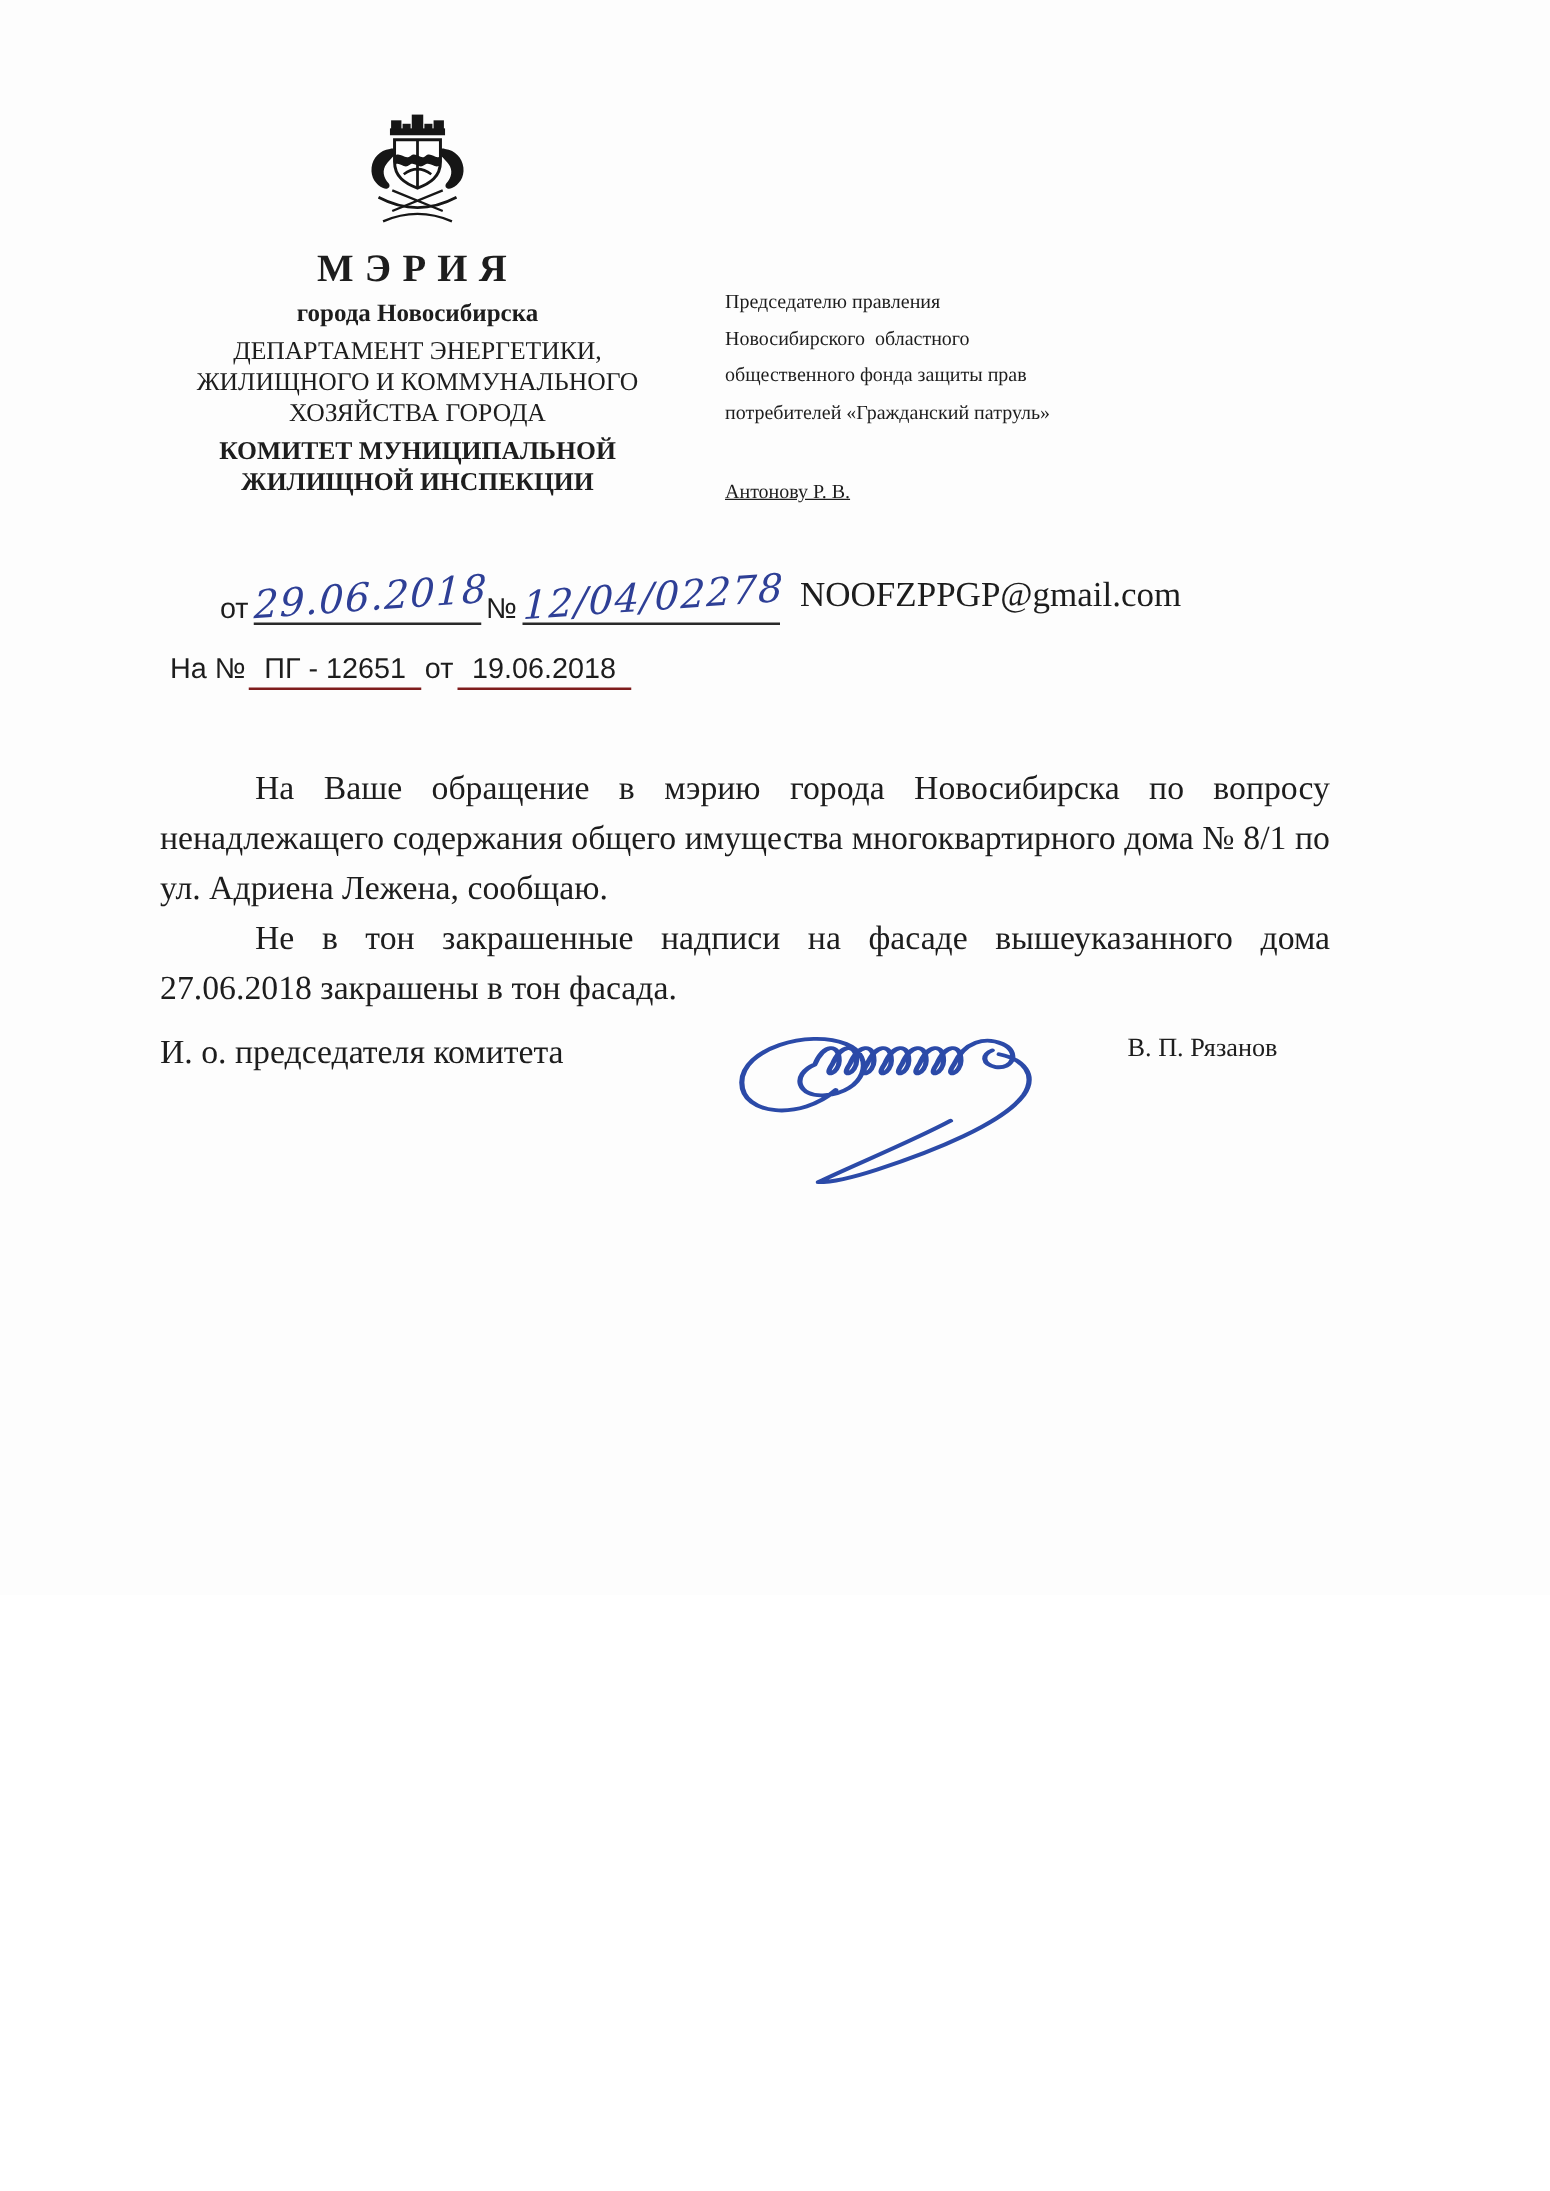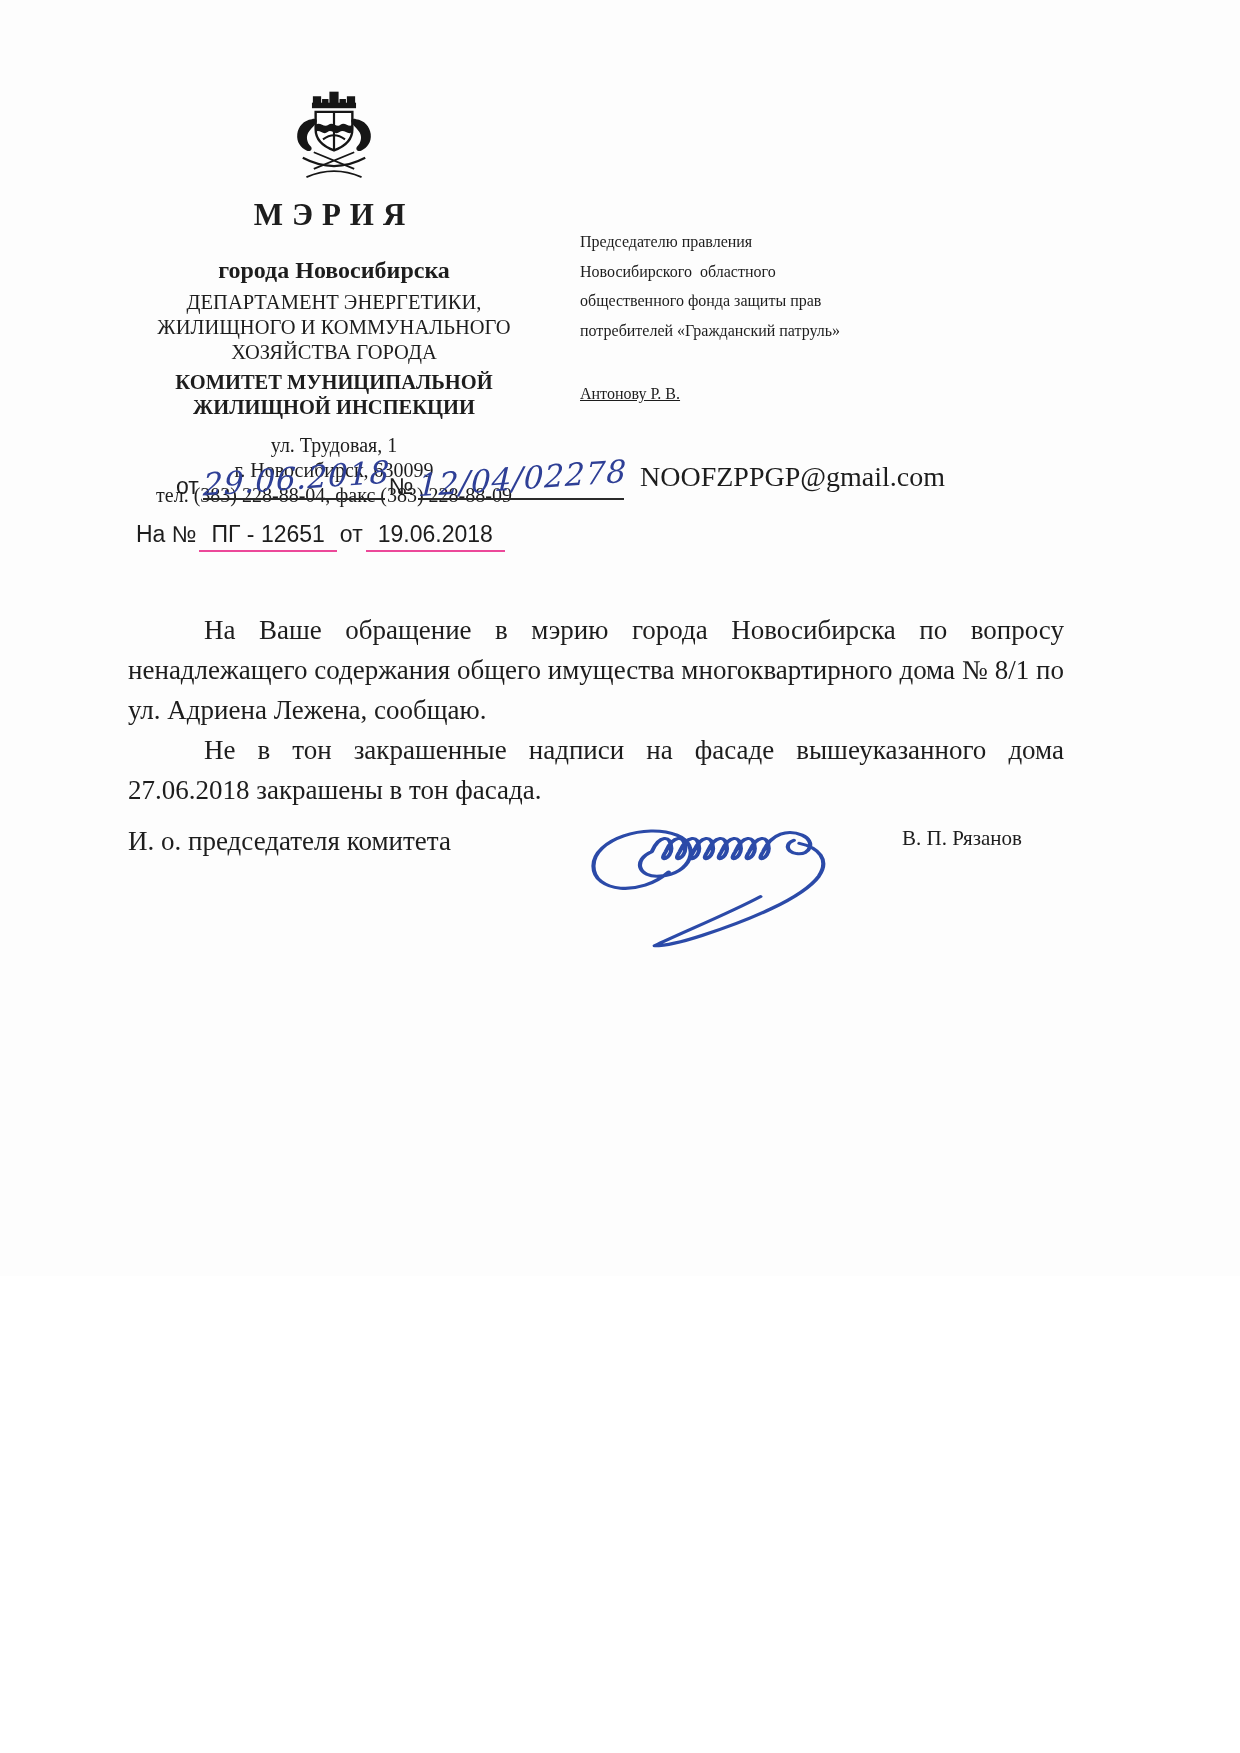--- a/index.html
+++ b/index.html
@@ -22,23 +22,23 @@
     text-align: center;
   }
   .emblem { display: block; margin: 0 auto 8px; }
   .org-primary {
     font-size: 31px;
     font-weight: bold;
     letter-spacing: 9px;
     margin-top: 4px;
   }
   .org-secondary {
-    font-size: 24px;
+    font-size: 20px;
     font-weight: bold;
-    margin-top: 24px;
+    margin-top: 7px;
   }
   .dept { font-size: 20.5px; line-height: 25px; margin-top: 6px; }
   .committee { font-size: 20.5px; font-weight: bold; line-height: 25px; margin-top: 5px; }
   .addr { font-size: 20px; line-height: 25px; margin-top: 13px; }
 
   
   .ref-line {
     position: absolute;
     left: 176px;
     top: 466px;
@@ -71,21 +71,21 @@
   .reply-line {
     position: absolute;
     left: 136px;
     top: 521px;
     font-family: "Liberation Sans", sans-serif;
     font-size: 23px;
     white-space: nowrap;
   }
   .reply-blank {
     display: inline-block;
-    border-bottom: 2px solid #ec4899;
+    border-bottom: 2px solid #7f1d1d;
     text-align: center;
     padding: 0 12px 2px;
     margin: 0 3px;
   }
 
   
   .recipient {
     position: absolute;
     left: 580px;
     top: 227px;
@@ -163,25 +163,20 @@
       <div>ДЕПАРТАМЕНТ ЭНЕРГЕТИКИ,</div>
       <div>ЖИЛИЩНОГО И КОММУНАЛЬНОГО</div>
       <div>ХОЗЯЙСТВА ГОРОДА</div>
     </div>
 
     <div class="committee">
       <div>КОМИТЕТ МУНИЦИПАЛЬНОЙ</div>
       <div>ЖИЛИЩНОЙ ИНСПЕКЦИИ</div>
     </div>
 
-    <div class="addr">
-      <div>ул. Трудовая, 1</div>
-      <div>г. Новосибирск, 630099</div>
-      <div>тел. (383) 228-88-04, факс (383) 228-88-09</div>
-    </div>
   </div>
 
   <div class="ref-line">
     <span>от</span><span class="ref-blank date"><span class="handwritten" style="color: rgb(46, 63, 150);">29.06.2018</span></span><span>№</span><span class="ref-blank num"><span class="handwritten" style="color: rgb(46, 63, 150);">12/04/02278</span></span>
   </div>
 
   <div class="reply-line">
     <span>На №</span><span class="reply-blank">ПГ - 12651</span><span>от</span><span class="reply-blank">19.06.2018</span>
   </div>
 

